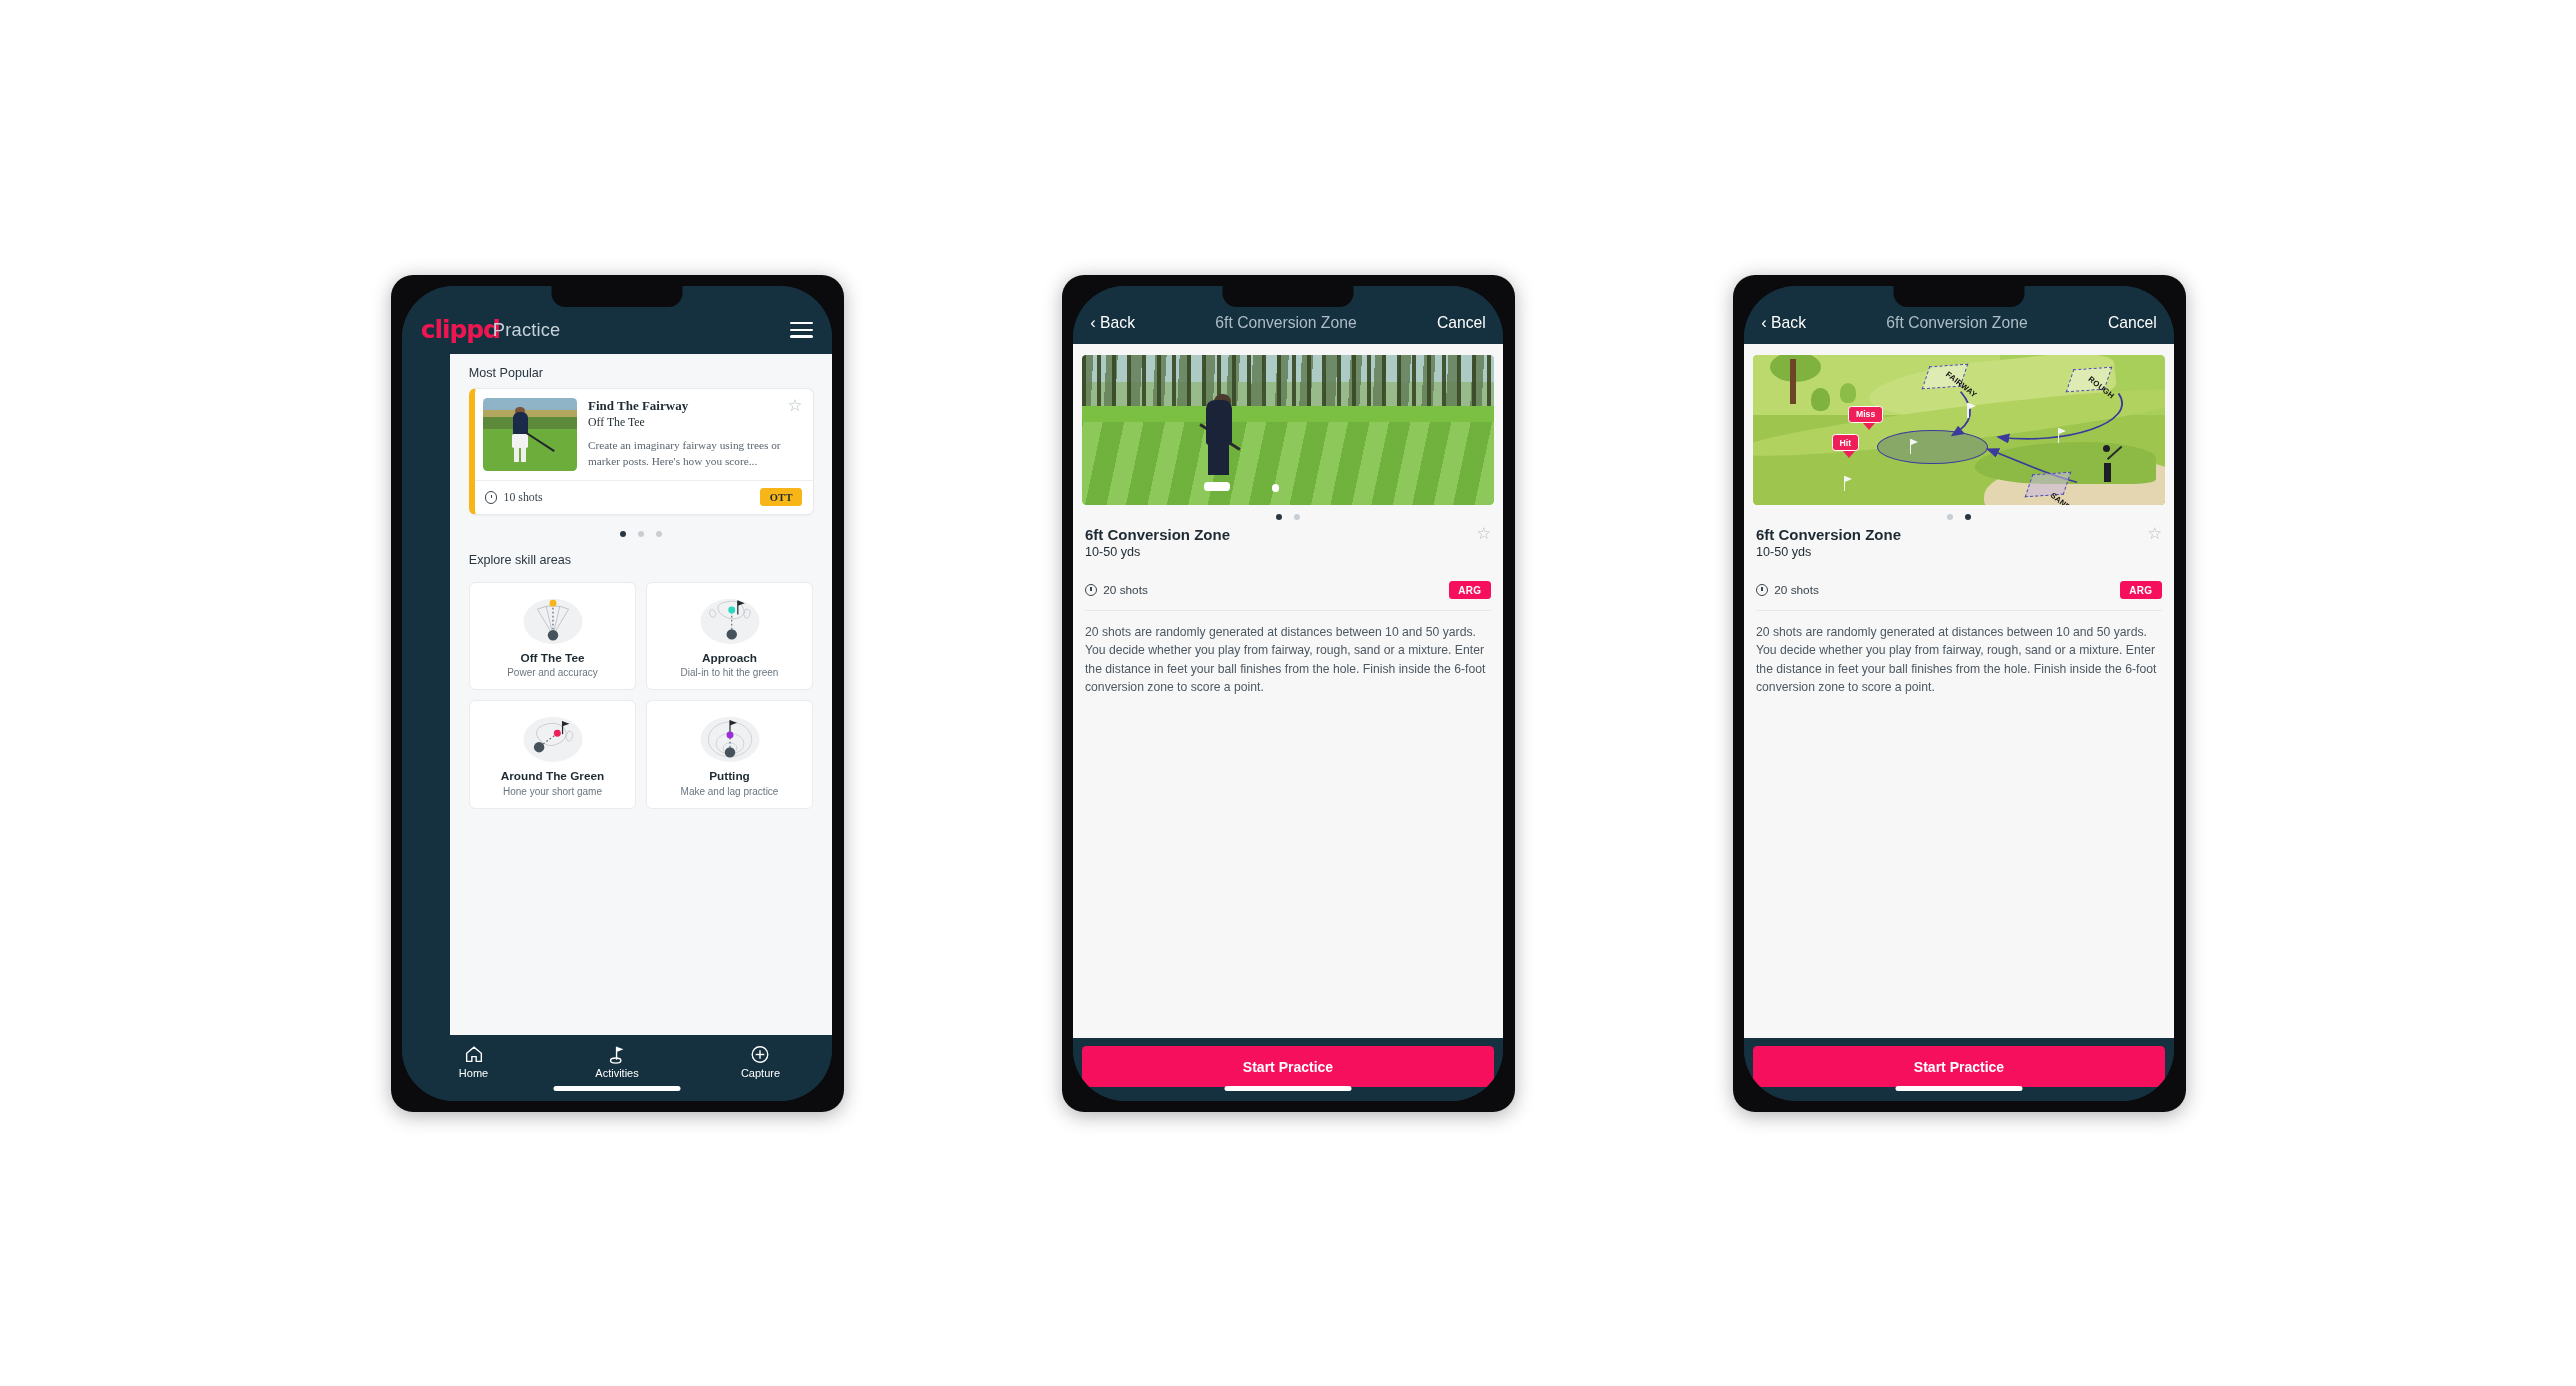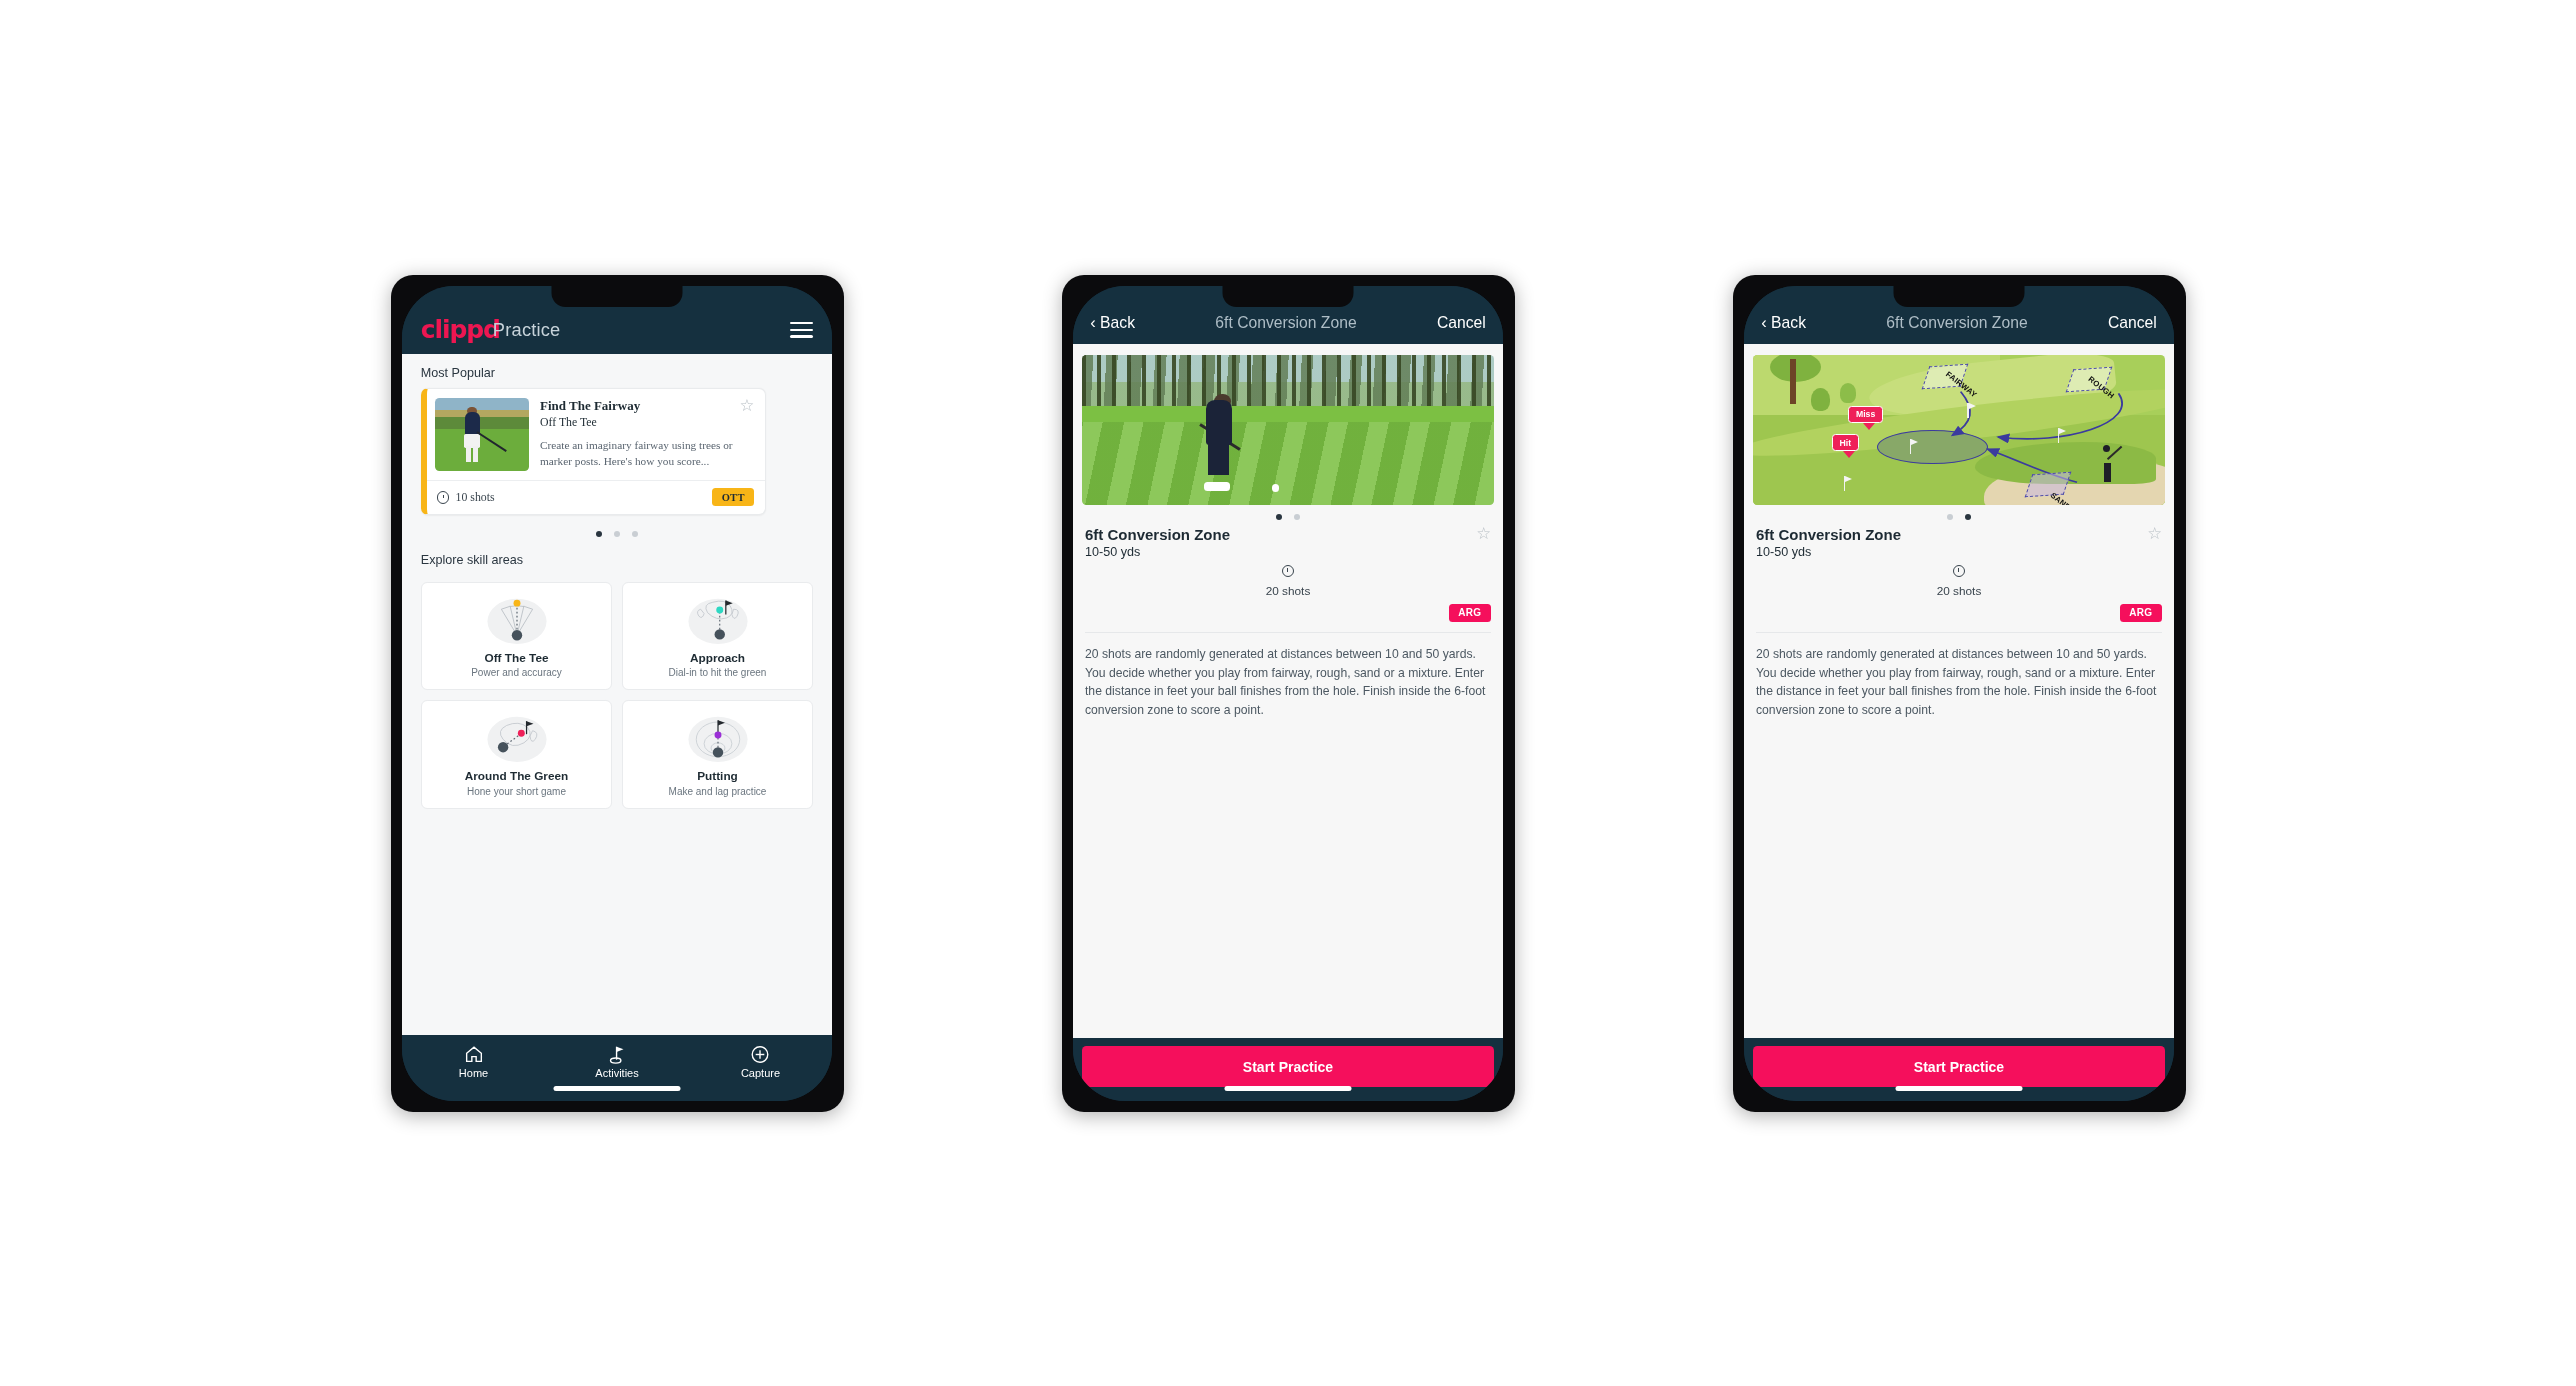--- a/index.html
+++ b/index.html
@@ -101,20 +101,21 @@
     cursor: pointer;
     margin-right: 23px;
   }
   .tab.active { color: #1e2b33; border-bottom-color: #E8174E; }
 
   .p1-body {
     flex: 1;
     background: #f6f7f8;
     overflow: hidden;
     padding: 0 0 3.5px 0;
+    margin-left: 48px;
   }
   .section-label {
     font-size: 12.6px;
     color: #2a3640;
     padding: 12.2px 19px 7.8px 19px;
   }
 
   .carousel { display: flex; padding-left: 19px; gap: 10.5px; font-family: Liberation Serif, serif; }
   .drill-card {
     flex: 0 0 auto;
@@ -301,21 +302,21 @@
   .il-golfer-h { position:absolute; right:13.4%; bottom:35%; width:7px; height:7px; border-radius:50%; background:#1e1e28; }
   .il-golfer-c { position:absolute; right:10%; bottom:34%; width:19px; height:1.7px; background:#2a2a2a; transform: rotate(-42deg); }
   .arrow { position:absolute; stroke:#3b3b9e; fill:none; stroke-width:1.8; }
 
   .d-dots { display:flex; justify-content:center; gap: 11.3px; padding: 9.6px 0 1.7px 0; }
 
   .d-info { padding: 3.5px 12.2px 0 12.2px; }
   .d-info-top { display:flex; align-items:flex-start; }
   .d-name { font-size: 15px; font-weight: 700; color:#1d2a33; flex:1; }
   .d-yds { font-size: 12.6px; color:#1d2a33; margin-top:2.6px; }
-  .d-meta { display:flex; align-items:center; gap:6.1px; margin-top:6px;flex-direction:column; }
+  .d-meta { display:flex; align-items:center; gap:6.1px; margin-top:22px; }
   .d-meta .shots-txt { font-size:11.8px; }
   .badge-arg {
     margin-left:auto; background:#F50F5C; color:#fff;
     font-size:10px; font-weight:700; padding:3.5px 9.6px; border-radius:3.5px; letter-spacing:0.3px;
   }
   .d-rule { height:0.9px; background:#e6e8ea; margin: 10.5px 12.2px 0 12.2px; }
   .d-desc { padding: 12.2px 12.2px 0 12.2px; font-size: 12.2px; line-height: 1.52; color:#4c5862; }
 
   .cta-wrap { padding: 8.7px 9.6px 14px 9.6px; background:#15303f; flex:0 0 auto; }
   .cta {

